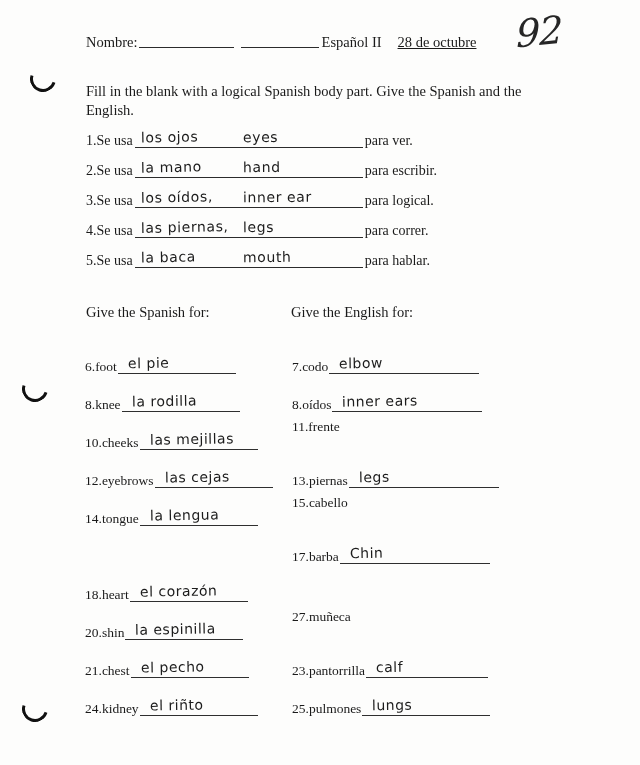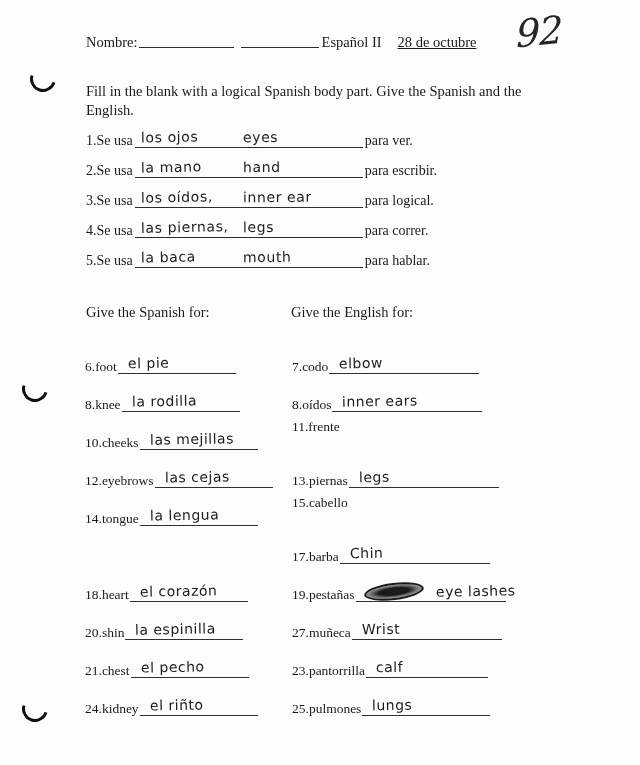--- a/index.html
+++ b/index.html
@@ -282,26 +282,25 @@
       <span class="cell cell-left"><span class="prompt">14.tongue</span><span class="answer-rule"><span class="hw-ans">la lengua</span></span></span>
       <span class="cell cell-right"><span class="prompt">15.cabello</span></span>
     </div>
 
     <div class="vocab-row">
       <span class="cell cell-right"><span class="prompt">17.barba</span><span class="answer-rule"><span class="hw-ans">Chin</span></span></span>
     </div>
 
     <div class="vocab-row">
       <span class="cell cell-left"><span class="prompt">18.heart</span><span class="answer-rule"><span class="hw-ans">el corazón</span></span></span>
-      <span class="cell cell-right"><span class="prompt">19.pestañas</span><span class="answer-rule"><span class="scribble wide" style="left:8px;"></span><span class="hw-ans hw-after-scribble-wide">eye lashes</span></span></span>
     </div>
 
     <div class="vocab-row">
       <span class="cell cell-left"><span class="prompt">20.shin</span><span class="answer-rule"><span class="hw-ans">la espinilla</span></span></span>
-      <span class="cell cell-right"><span class="prompt">27.muñeca</span><span class="answer-rule"><span class="hw-ans">Wrist</span></span></span>
+      <span class="cell cell-right"><span class="prompt">27.muñeca</span></span>
     </div>
 
     <div class="vocab-row">
       <span class="cell cell-left"><span class="prompt">21.chest</span><span class="answer-rule"><span class="hw-ans">el pecho</span></span></span>
       <span class="cell cell-right"><span class="prompt">23.pantorrilla</span><span class="answer-rule" style="width:122px;"><span class="hw-ans">calf</span></span></span>
     </div>
 
     <div class="vocab-row">
       <span class="cell cell-left"><span class="prompt">24.kidney</span><span class="answer-rule"><span class="hw-ans">el riñto</span></span></span>
       <span class="cell cell-right"><span class="prompt">25.pulmones</span><span class="answer-rule" style="width:128px;"><span class="hw-ans">lungs</span></span></span>

